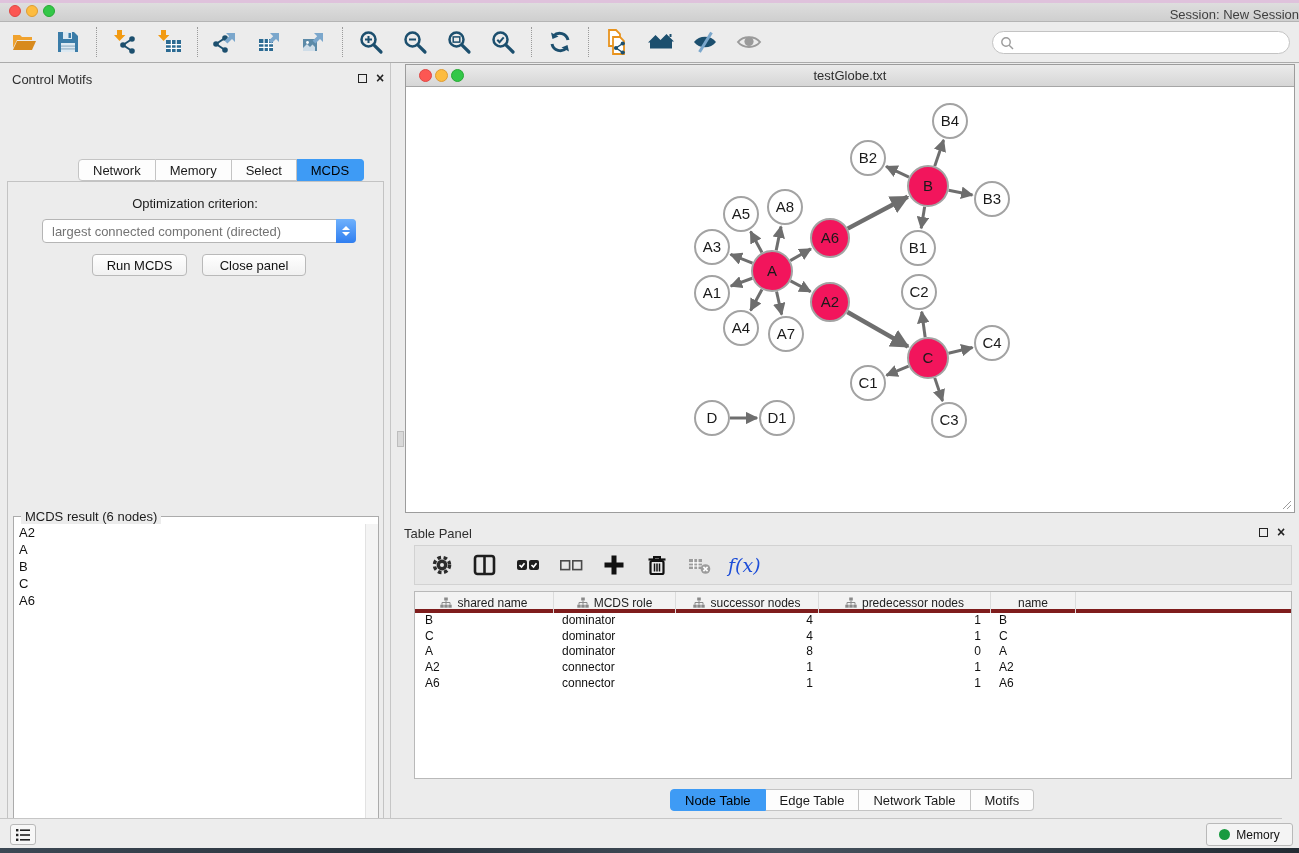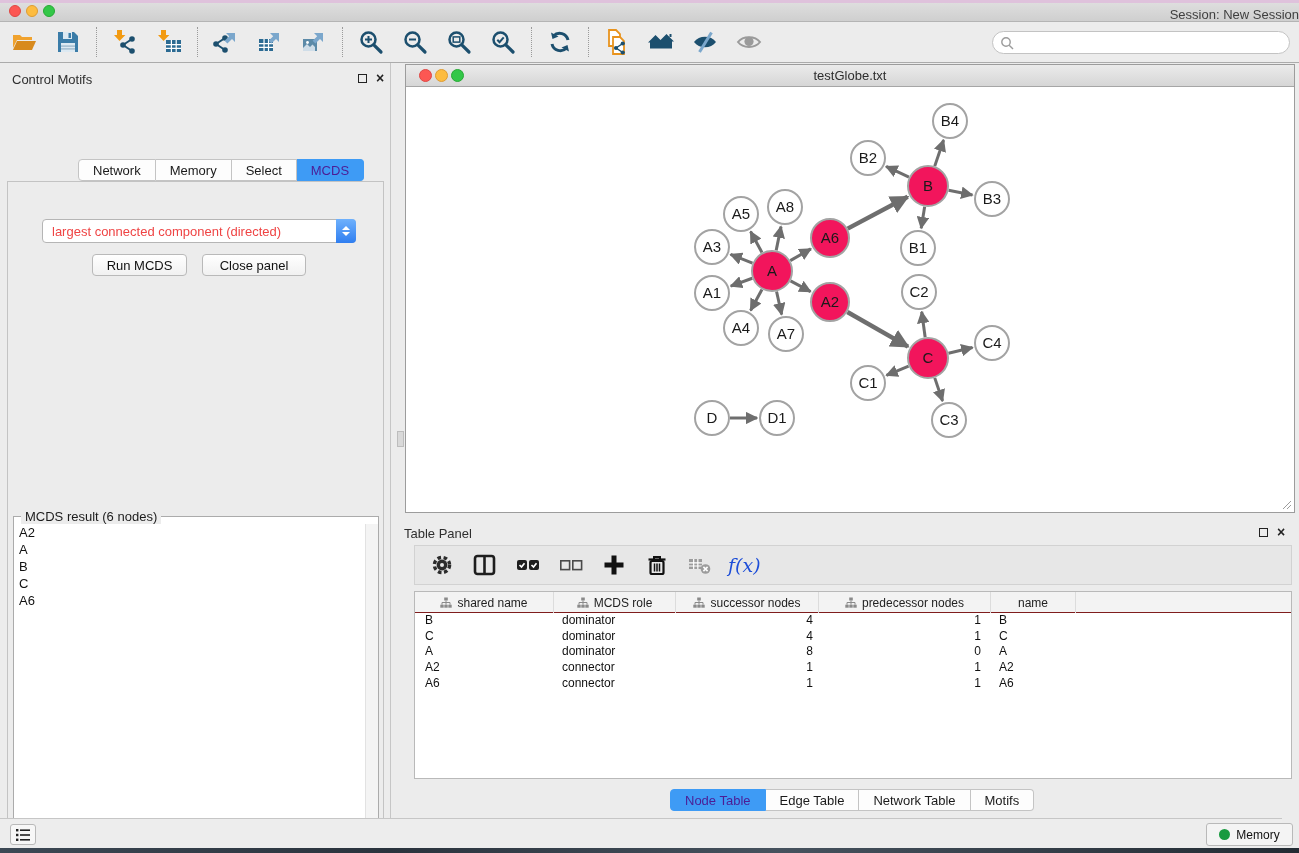--- a/index.html
+++ b/index.html
@@ -33,26 +33,26 @@
   .panel-title { font-size:13px; color:#2f2f2f; }
   .win-btns { display:flex; gap:9px; align-items:center; }
   .float-glyph { width:9px; height:9px; border:1.6px solid #222; display:inline-block; }
   .close-glyph { font-size:14px; font-weight:bold; color:#222; line-height:9px; }
   #cp-tabs { left:78px; top:96px; height:22px; display:flex; }
   .seg-tab { height:22px; display:flex; align-items:center; justify-content:center;
     font-size:13px; background:#fdfdfd; border:1px solid #c4c4c4; border-left:none;
     color:#1a1a1a; padding:0 14px; cursor:default; }
   .seg-tab:first-child { border-left:1px solid #c4c4c4; border-radius:4px 0 0 4px; }
   .seg-tab:last-child { border-radius:0 4px 4px 0; }
-  .seg-tab.sel { background:#3e9bf5; border-color:#3e9bf5; color:#4c1d95; }
+  .seg-tab.sel { background:#3e9bf5; border-color:#3e9bf5; color:#000000; }
   #cp-content { left:7px; top:118px; width:377px; height:690px; border:1px solid #c3c3c3; }
   #opt-label { left:0; top:133px; width:390px; text-align:center; font-size:13px; color:#1c1c1c; }
   #criterion-select { left:42px; top:156px; width:314px; height:24px; background:#fff;
     border:1px solid #b5b5b5; border-radius:4px; display:flex; align-items:center; }
-  #criterion-value { font-size:13px; color:#ef4444; padding-left:9px; flex:1; }
+  #criterion-value { font-size:13px; color:#737373; padding-left:9px; flex:1; }
   #criterion-stepper { width:20px; height:24px; margin-right:-1px;
     background:linear-gradient(#6fb1fc,#2f7ef0); border-radius:0 4px 4px 0;
     display:flex; flex-direction:column; align-items:center; justify-content:center; gap:2px; }
   .chev { width:0; height:0; border-left:4px solid transparent; border-right:4px solid transparent; }
   .chev.up { border-bottom:4.5px solid #fff; }
   .chev.down { border-top:4.5px solid #fff; }
   .aq-btn { height:22px; background:linear-gradient(#ffffff,#f1f1f1); border:1px solid #b9b9b9;
     border-radius:4px; font-size:13px; color:#111; display:flex; align-items:center; justify-content:center; }
   #run-btn { left:92px; top:191px; width:95px; }
   #close-btn { left:202px; top:191px; width:104px; }
@@ -79,21 +79,21 @@
 
   
   #table-panel { left:391px; top:513px; width:908px; height:305px; background:#ececec; }
   #tp-title { left:13px; top:13px;text-align:right; }
   #tp-winbtns { left:868px; top:15px; }
   #tp-toolbar { left:23px; top:32px; width:878px; height:40px; background:#e7e7e7;
     border:1px solid #d2d2d2; display:flex; align-items:center; gap:13px; padding-left:12px; }
   .tp-btn { width:30px; height:30px; display:flex; align-items:center; justify-content:center; }
   #fx-label { font-size:19px; font-style:italic; font-family:"DejaVu Serif", serif; color:#1d4ed8; }
   #data-table { left:23px; top:78px; width:878px; height:188px; background:#fff; border:1px solid #b9b9b9; }
-  #tbl-header { display:flex; height:21px; background:#f3f3f3; border-bottom:1px solid #7f1d1d; }
+  #tbl-header { display:flex; height:21px; background:#f3f3f3; border-bottom:4px solid #7f1d1d; }
   .th { display:flex; align-items:center; justify-content:center; gap:5px; font-size:12px;
     color:#222; border-right:1px solid #dcdcdc; height:21px; }
   .tr { display:flex; height:15.7px; align-items:center; }
   .td { font-size:12px; color:#111; height:15.7px; line-height:15.7px; white-space:nowrap; overflow:hidden; }
   #tbl-tabs { left:279px; top:276px; height:22px; display:flex; }
 
   
   #status-bar { left:0; top:818px; width:1282px; height:30px; background:#ededed; border-top:1px solid #c6c6c6; }
   #list-btn { left:10px; top:5px; width:26px; height:21px; background:#f7f7f7;
     border:1px solid #b9b9b9; border-radius:3px; display:flex; align-items:center; justify-content:center; }
@@ -286,20 +286,21 @@
     <span class="float-glyph"></span>
     <span class="close-glyph">×</span>
   </div>
   <div class="abs" id="cp-tabs">
       <div class="seg-tab">Network</div>
       <div class="seg-tab">Memory</div>
       <div class="seg-tab">Select</div>
       <div class="seg-tab sel">MCDS</div>
     </div>
   <div class="abs" id="cp-content"></div>
+  <div class="abs" id="opt-label">Optimization criterion:</div>
   <div class="abs" id="criterion-select">
     <span id="criterion-value">largest connected component (directed)</span>
     <span id="criterion-stepper">
       <span class="chev up"></span>
         <span class="chev down"></span>
     </span>
   </div>
   <div class="abs aq-btn" id="run-btn">Run MCDS</div>
   <div class="abs aq-btn" id="close-btn">Close panel</div>
   <div class="abs" id="result-box"></div>

